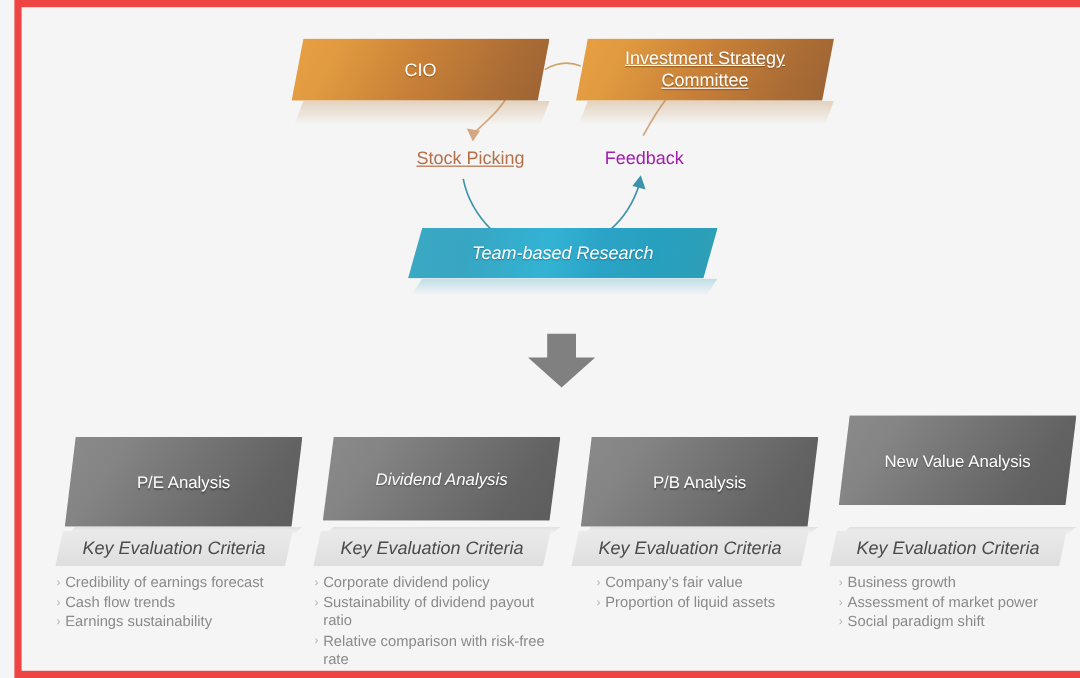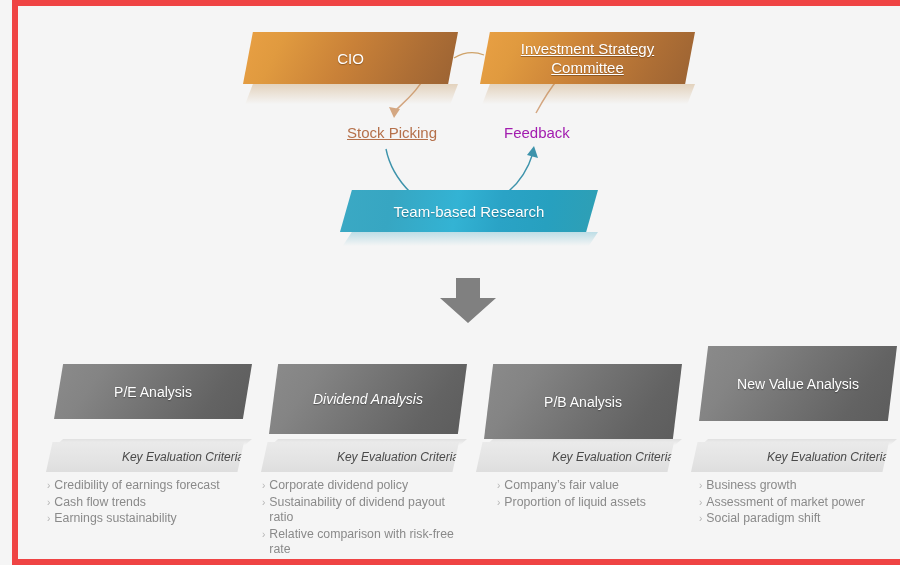--- a/index.html
+++ b/index.html
@@ -71,24 +71,24 @@
   .reflect-gray {
     background: linear-gradient(to bottom, rgba(130,130,130,0.18), rgba(130,130,130,0.0) 80%);
   }
 
   
   .crit-bar {
     position: absolute;
     box-sizing: border-box;
     display: flex;
     align-items: center;
-    justify-content: flex-end;
+    justify-content: center;
     background: linear-gradient(to bottom, #eaeaea 0%, #e4e4e4 55%, #dedede 100%);
     color: #4a4a4a;
-    font-size: 12px;
+    font-size: 15px;
     font-style: italic;
     clip-path: polygon(3.3% 0%, 100% 0%, 96.7% 100%, 0% 100%);
     -webkit-clip-path: polygon(3.3% 0%, 100% 0%, 96.7% 100%, 0% 100%);
   }
 
   
   .bullets {
     position: absolute;
     box-sizing: border-box;
     color: #8a8a8a;
@@ -172,33 +172,33 @@
   <div class="para orange-box" style="left:462px; top:26px; width:215px; height:52px;text-decoration:underline;">
     <span style="white-space:pre-line;">Investment Strategy
 Committee</span>
   </div>
 
   <div class="flow-label label-stock" style="left:329px; top:118px;text-decoration:underline;">Stock Picking</div>
 
   <div class="flow-label label-feedback" style="left:486px; top:118px;">Feedback</div>
 
   <div class="reflect reflect-teal" style="left:322px; top:226px; width:258px; height:18px;"></div>
-  <div class="para teal-box" style="left:322px; top:184px; width:258px; height:42px;">
+  <div class="para teal-box" style="left:322px; top:184px; width:258px; height:42px;font-style:italic;">
     <span>Team-based Research</span>
   </div>
 
 
   <div id="down-arrow">
     <svg width="60" height="46" viewBox="0 0 60 46" xmlns="http://www.w3.org/2000/svg">
       <polygon points="18,0 42,0 42,20 58,20 30,45 2,20 18,20" fill="#808080"></polygon>
     </svg>
   </div>
 
   <div class="reflect reflect-gray" style="left:36px; top:433px; width:198px; height:8px;"></div>
-  <div class="para gray-head" style="left:36px; top:358px; width:198px; height:55px;">
+  <div class="para gray-head" style="left:36px; top:358px; width:198px; height:75px;">
     <span>P/E Analysis</span>
   </div>
   <div class="crit-bar" style="left:28px; top:436px; width:198px; height:30px;">
     <span>Key Evaluation Criteria</span>
   </div>
   <div class="bullets" style="left:29px; top:472px; width:200px;">
     <div class="row">
       <span class="chev">›</span>
       <span>Credibility of earnings forecast</span>
     </div>

